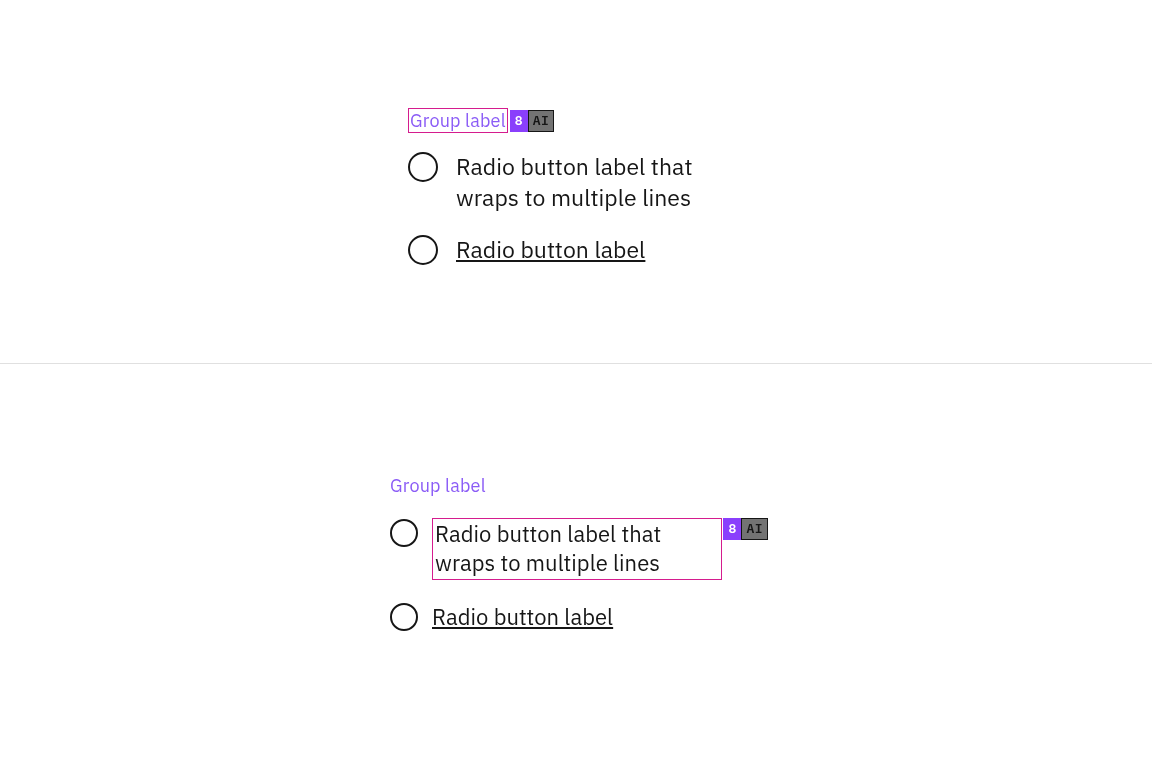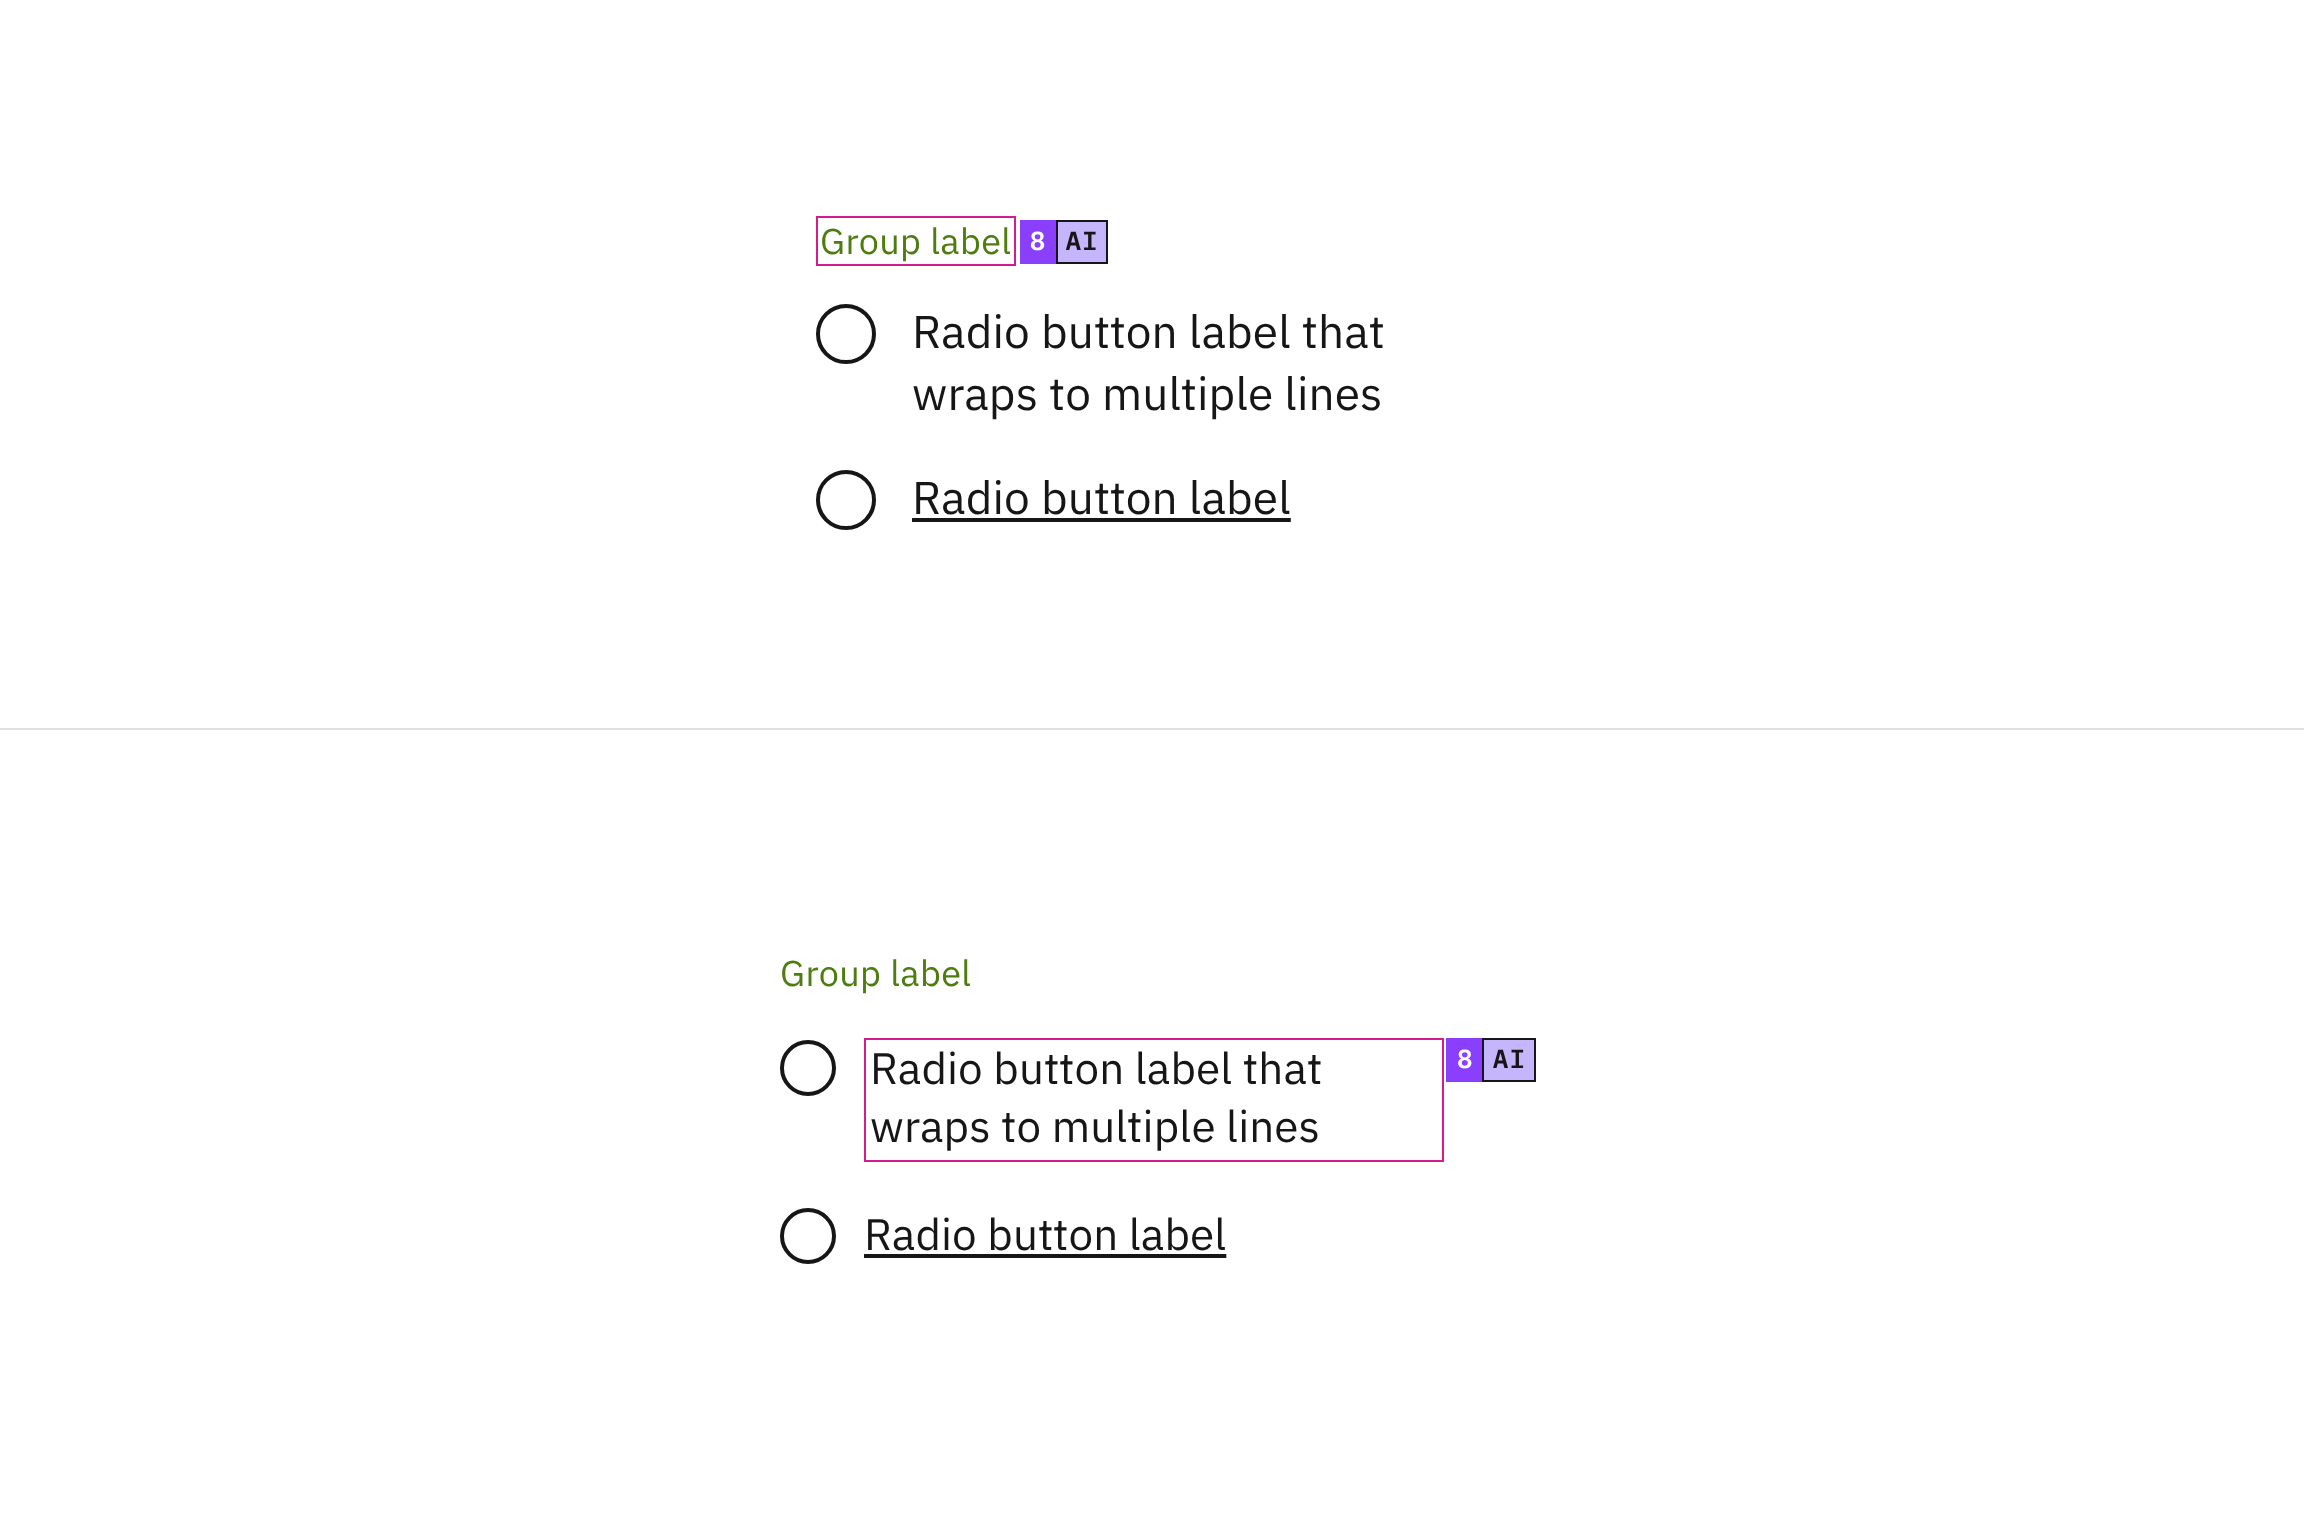--- a/index.html
+++ b/index.html
@@ -28,21 +28,21 @@
     }
     .group-label-row {
       display: inline-flex;
       align-items: center;
       margin-bottom: 18px;
       gap: 2px;
     }
     .group-label {
       font-size: 18px;
       line-height: 1.3;
-      color: #4d7c0f;
+      color: #8b5cf6;
       letter-spacing: 0.01em;
     }
     .highlight-box {
       border: 1.5px solid #d51c8e;
       padding: 0 1px;
     }
     .radio-item {
       display: flex;
       align-items: flex-start;
       gap: 18px;
@@ -94,21 +94,21 @@
       line-height: 1;
       padding: 2px 4px;
       height: 22px;
     }
     .badge-num {
       background: #8a3ffc;
       color: #ffffff;
       min-width: 18px;
     }
     .badge-ai {
-      background: #c4b5fd;
+      background: #737373;
       color: #161616;
       border: 1.6px solid #161616;
       min-width: 24px;
       letter-spacing: 0.5px;
       font-family: 'IBM Plex Mono', 'Courier New', monospace;
       font-weight: 600;
     }
     .section2 {
       padding-top: 110px;
       padding-bottom: 80px;

